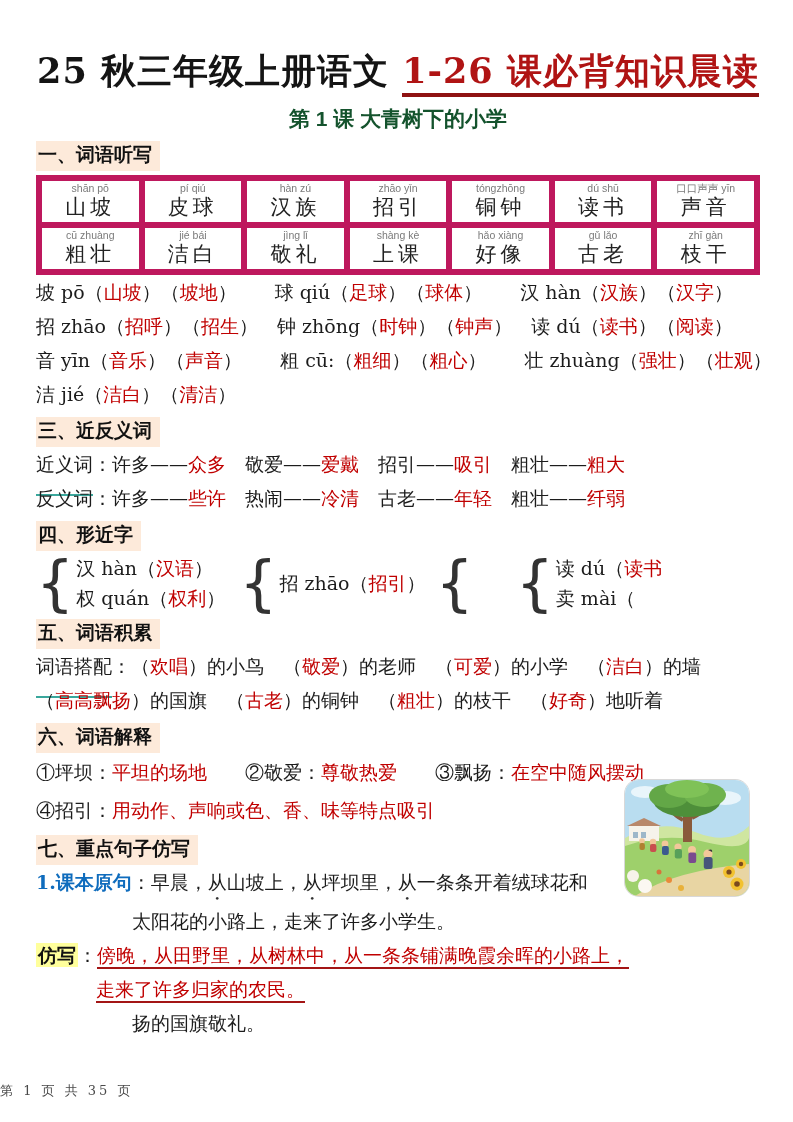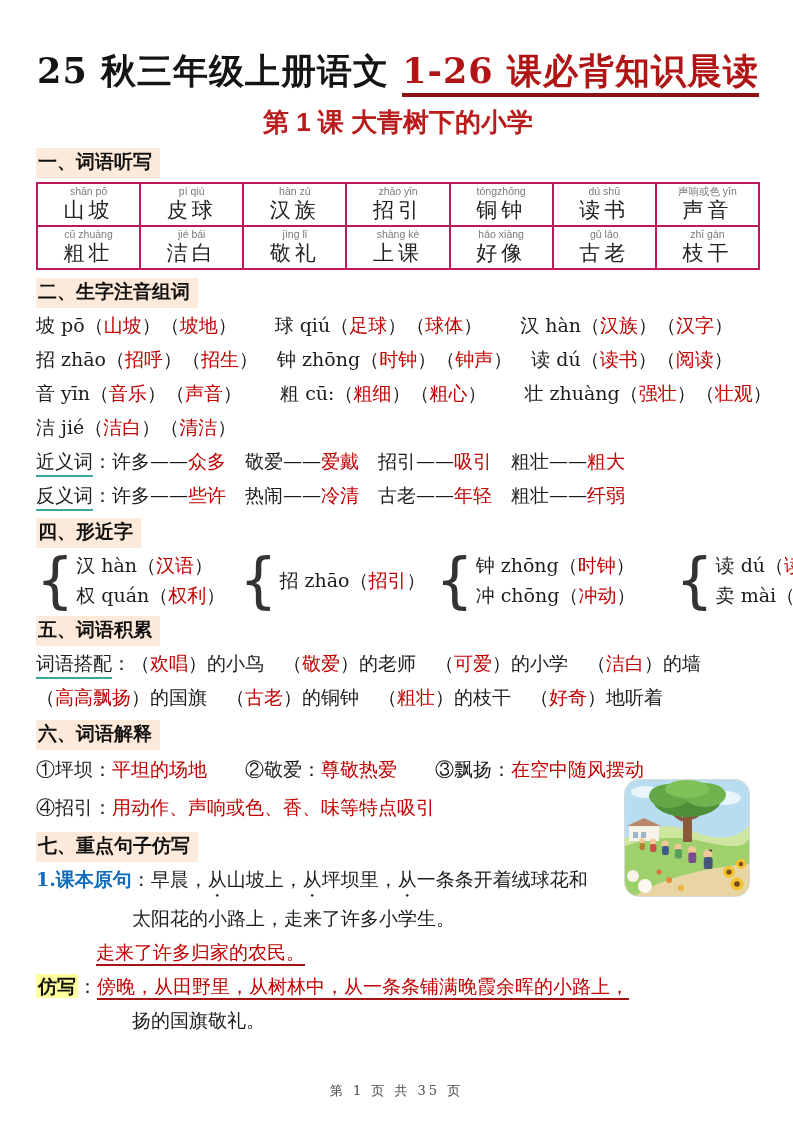--- a/index.html
+++ b/index.html
@@ -11,46 +11,46 @@
     color:#1a1a1a;
     overflow:hidden;
   }
   .content{position:absolute;left:36px;top:0;width:724px;}
 
   
   .title{margin-top:48px;text-align:center;font-size:35px;font-weight:900;
          font-family:"DejaVu Serif", serif;letter-spacing:1px;white-space:nowrap;}
   .title .t-black{color:#141414;}
   .title .t-red{color:#b01414;border-bottom:4px solid #8f1212;padding-bottom:2px;}
-  .subtitle{margin-top:10px;text-align:center;font-size:26px;font-weight:bold;
-            color:#b91c1c;font-family:"Liberation Sans", sans-serif;}
+  .subtitle{margin-top:10px;text-align:center;font-size:21px;font-weight:bold;
+            color:#14532d;font-family:"Liberation Sans", sans-serif;}
 
   
   .sec-head{display:inline-block;font-family:"Liberation Sans", sans-serif;
             font-weight:bold;font-size:19px;color:#111;
             background:#fdeada;padding:2px 8px 4px 2px;line-height:24px;}
   .sec{margin-top:6px;}
 
   
   table.dict{border-collapse:collapse;width:724px;margin-top:4px;}
-  table.dict td{border:2px solid #be185d;width:14.28%;text-align:center;
+  table.dict td{border:6px solid #be185d;width:14.28%;text-align:center;
                 padding:1px 0 3px 0;vertical-align:top;}
   .py{font-family:"Liberation Sans", sans-serif;font-size:10.5px;color:#7a7a7a;
       line-height:13px;letter-spacing:0px;}
   .word{font-size:21px;color:#222;letter-spacing:4px;line-height:24px;}
 
   
   .line{font-size:19px;line-height:34px;white-space:nowrap;}
   .sg-k{color:#1c1c1c;}
   .sg-r{color:#c00000;}
   .sg-bl{color:#2e75b6;}
   .sg-b{color:#0f6cbd;font-weight:bold;}
   .sg-ru{color:#c00000;text-decoration:underline;text-decoration-color:#a31515;
          text-underline-offset:5px;text-decoration-thickness:1.5px;}
-  .sg-tu{color:#1c1c1c;border-bottom:2px solid #3aa79c;padding-bottom:3px;}
+  .sg-tu{color:#1c1c1c;border-bottom:2px solid #3aa79c;padding-bottom:19px;}
   .sg-hl{background:#ffff9c;font-weight:bold;color:#111;padding:1px 2px;}
   .sg-em{-webkit-text-emphasis:filled dot #333;-webkit-text-emphasis-position:under right;
          text-emphasis:filled dot #333;text-emphasis-position:under right;}
 
   
   .fjz-row{display:flex;align-items:center;margin-top:2px;}
   .fjz-group{display:flex;align-items:center;}
   .brace{font-size:60px;font-weight:400;color:#333;line-height:60px;
          font-family:"DejaVu Sans", sans-serif;transform:scaleY(1.02);margin-right:2px;}
   .fjz-col .line{line-height:30px;}
@@ -58,21 +58,21 @@
 
   
   .indent1{padding-left:96px;}
   .indent2{padding-left:60px;}
 
   
   .illus{position:absolute;right:44px;top:780px;width:124px;height:116px;
          border-radius:14px;overflow:hidden;box-shadow:0 0 0 1px #d8d8d8;}
 
   
-  .footer{position:absolute;left:0;width:100%;top:1082px;text-align:center;
+  .footer{position:absolute;left:0;width:100%;top:1082px;
           font-size:13px;color:#4a4a4a;letter-spacing:3px;}
 </style>
 </head>
 <body>
 
 <div class="page">
   <div class="content">
 
     <div class="title">
       <span class="t-black">25 秋三年级上册语文 </span><span class="t-red">1-26 课必背知识晨读</span>
@@ -103,21 +103,21 @@
             </td>
         <td>
               <div class="py">tóngzhōng</div>
               <div class="word">铜钟</div>
             </td>
         <td>
               <div class="py">dú shū</div>
               <div class="word">读书</div>
             </td>
         <td>
-              <div class="py">声响或色 yīn</div>
+              <div class="py">口口声声 yīn</div>
               <div class="word">声音</div>
             </td>
       </tr>
       <tr>
         <td>
               <div class="py">cū zhuàng</div>
               <div class="word">粗壮</div>
             </td>
         <td>
               <div class="py">jié bái</div>
@@ -140,28 +140,28 @@
               <div class="word">古老</div>
             </td>
         <td>
               <div class="py">zhī gàn</div>
               <div class="word">枝干</div>
             </td>
       </tr>
     </tbody>
       </table>
 
-    <div class="sec" style="margin-top:8px;">
-      <span class="sec-head">二、生字注音组词</span>
-    </div>
     <div class="line"><span class="sg-k">坡 pō（</span><span class="sg-r">山坡</span><span class="sg-k">）（</span><span class="sg-r">坡地</span><span class="sg-k">）　　</span><span class="sg-k">球 qiú（</span><span class="sg-r">足球</span><span class="sg-k">）（</span><span class="sg-r">球体</span><span class="sg-k">）　　</span><span class="sg-k">汉 hàn（</span><span class="sg-r">汉族</span><span class="sg-k">）（</span><span class="sg-r">汉字</span><span class="sg-k">）</span></div>
     <div class="line"><span class="sg-k">招 zhāo（</span><span class="sg-r">招呼</span><span class="sg-k">）（</span><span class="sg-r">招生</span><span class="sg-k">）　</span><span class="sg-k">钟 zhōng（</span><span class="sg-r">时钟</span><span class="sg-k">）（</span><span class="sg-r">钟声</span><span class="sg-k">）　</span><span class="sg-k">读 dú（</span><span class="sg-r">读书</span><span class="sg-k">）（</span><span class="sg-r">阅读</span><span class="sg-k">）</span></div>
     <div class="line"><span class="sg-k">音 yīn（</span><span class="sg-r">音乐</span><span class="sg-k">）（</span><span class="sg-r">声音</span><span class="sg-k">）　　</span><span class="sg-k">粗 cū:（</span><span class="sg-r">粗细</span><span class="sg-k">）（</span><span class="sg-r">粗心</span><span class="sg-k">）　　</span><span class="sg-k">壮 zhuàng（</span><span class="sg-r">强壮</span><span class="sg-k">）（</span><span class="sg-r">壮观</span><span class="sg-k">）</span></div>
     <div class="line"><span class="sg-k">洁 jié（</span><span class="sg-r">洁白</span><span class="sg-k">）（</span><span class="sg-r">清洁</span><span class="sg-k">）</span></div>
 
+    <div class="sec">
+      <span class="sec-head">三、近反义词</span>
+    </div>
     <div class="line"><span class="sg-tu">近义词</span><span class="sg-k">：许多——</span><span class="sg-r">众多</span><span class="sg-k">　敬爱——</span><span class="sg-r">爱戴</span><span class="sg-k">　招引——</span><span class="sg-r">吸引</span><span class="sg-k">　粗壮——</span><span class="sg-r">粗大</span></div>
     <div class="line"><span class="sg-tu">反义词</span><span class="sg-k">：许多——</span><span class="sg-r">些许</span><span class="sg-k">　热闹——</span><span class="sg-r">冷清</span><span class="sg-k">　古老——</span><span class="sg-r">年轻</span><span class="sg-k">　粗壮——</span><span class="sg-r">纤弱</span></div>
 
     <div class="sec">
       <span class="sec-head">四、形近字</span>
     </div>
     <div class="fjz-row">
       <div class="fjz-group">
         <span class="brace">{</span>
         <div class="fjz-col">
@@ -170,24 +170,20 @@
         </div>
       </div>
       <div class="fjz-group gap1">
         <span class="brace">{</span>
         <div class="fjz-col">
           <div class="line"><span class="sg-k">招 zhāo（</span><span class="sg-r">招引</span><span class="sg-k">）</span></div>
         </div>
       </div>
       <div class="fjz-group gap2">
         <span class="brace">{</span>
-        <div class="fjz-col">
-          <div class="line"><span class="sg-k">钟 zhōng（</span><span class="sg-r">时钟</span><span class="sg-k">）</span></div>
-          <div class="line"><span class="sg-k">冲 chōng（</span><span class="sg-r">冲动</span><span class="sg-k">）</span></div>
-        </div>
       </div>
       <div class="fjz-group gap3">
         <span class="brace">{</span>
         <div class="fjz-col">
           <div class="line"><span class="sg-k">读 dú（</span><span class="sg-r">读书</span></div>
           <div class="line"><span class="sg-k">卖 mài（</span></div>
         </div>
       </div>
     </div>
 
@@ -201,22 +197,22 @@
       <span class="sec-head">六、词语解释</span>
     </div>
     <div class="line" style="line-height:38px;"><span class="sg-k">①坪坝：</span><span class="sg-r">平坦的场地</span><span class="sg-k">　　②敬爱：</span><span class="sg-r">尊敬热爱</span><span class="sg-k">　　③飘扬：</span><span class="sg-r">在空中随风摆动</span></div>
     <div class="line" style="line-height:38px;"><span class="sg-k">④招引：</span><span class="sg-r">用动作、声响或色、香、味等特点吸引</span></div>
 
     <div class="sec">
       <span class="sec-head">七、重点句子仿写</span>
     </div>
     <div class="line"><span class="sg-b">1.课本原句</span><span class="sg-k">：早晨，</span><span class="sg-em">从</span><span class="sg-k">山坡上，</span><span class="sg-em">从</span><span class="sg-k">坪坝里，</span><span class="sg-em">从</span><span class="sg-k">一条条开着绒球花和</span></div>
     <div class="line indent1"><span class="sg-k">太阳花的小路上，走来了许多小学生。</span></div>
+    <div class="line"><span class="sg-hl">仿写</span><span class="sg-k">：</span><span class="sg-ru">傍晚，从田野里，从树林中，从一条条铺满晚霞余晖的小路上，</span></div>
     <div class="line indent2"><span class="sg-ru">走来了许多归家的农民。</span></div>
-    <div class="line"><span class="sg-hl">仿写</span><span class="sg-k">：</span><span class="sg-ru">傍晚，从田野里，从树林中，从一条条铺满晚霞余晖的小路上，</span></div>
     <div class="line indent1"><span class="sg-k">扬的国旗敬礼。</span></div>
 
   </div>
 
   <div class="illus">
     <svg width="124" height="116" viewBox="0 0 124 116" xmlns="http://www.w3.org/2000/svg">
       <rect x="0" y="0" width="124" height="60" fill="#b9ddf0"></rect>
       <ellipse cx="100" cy="18" rx="16" ry="7" fill="#e9f5fb"></ellipse>
       <ellipse cx="20" cy="12" rx="14" ry="6" fill="#e9f5fb"></ellipse>
       <path d="M0,58 Q35,38 70,52 T124,46 L124,80 L0,80 Z" fill="#cfe6a0"></path>

